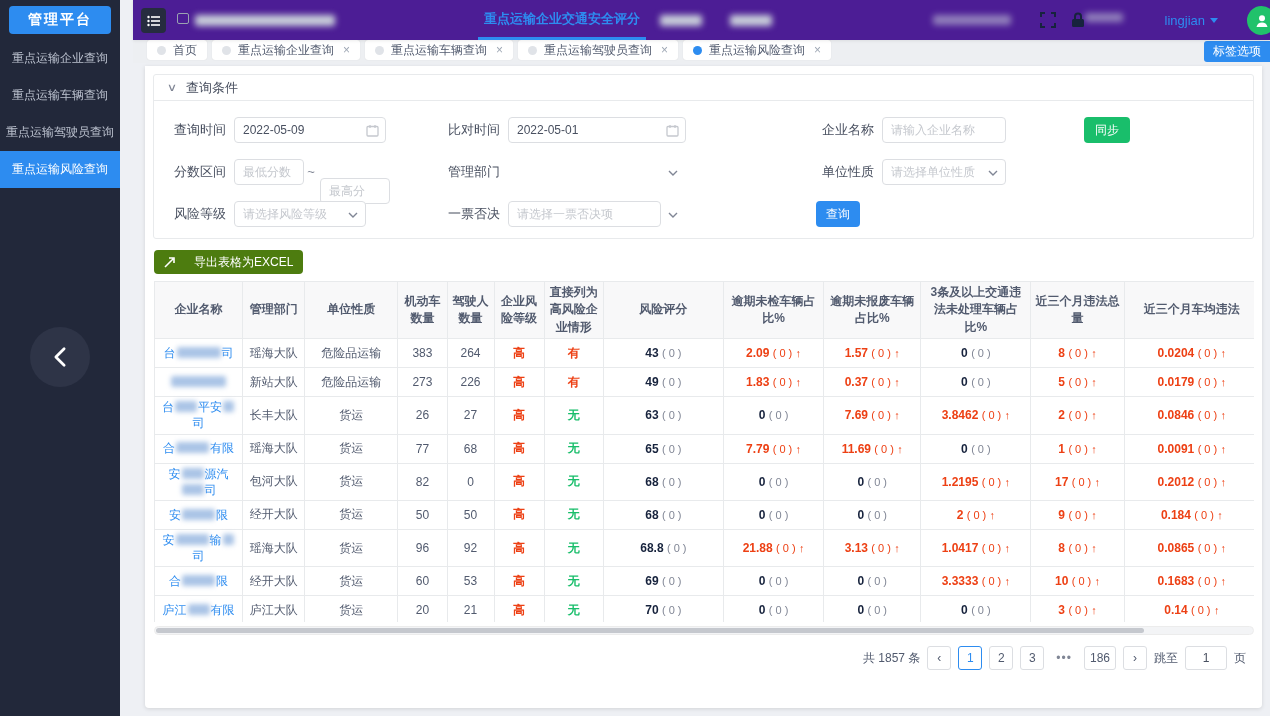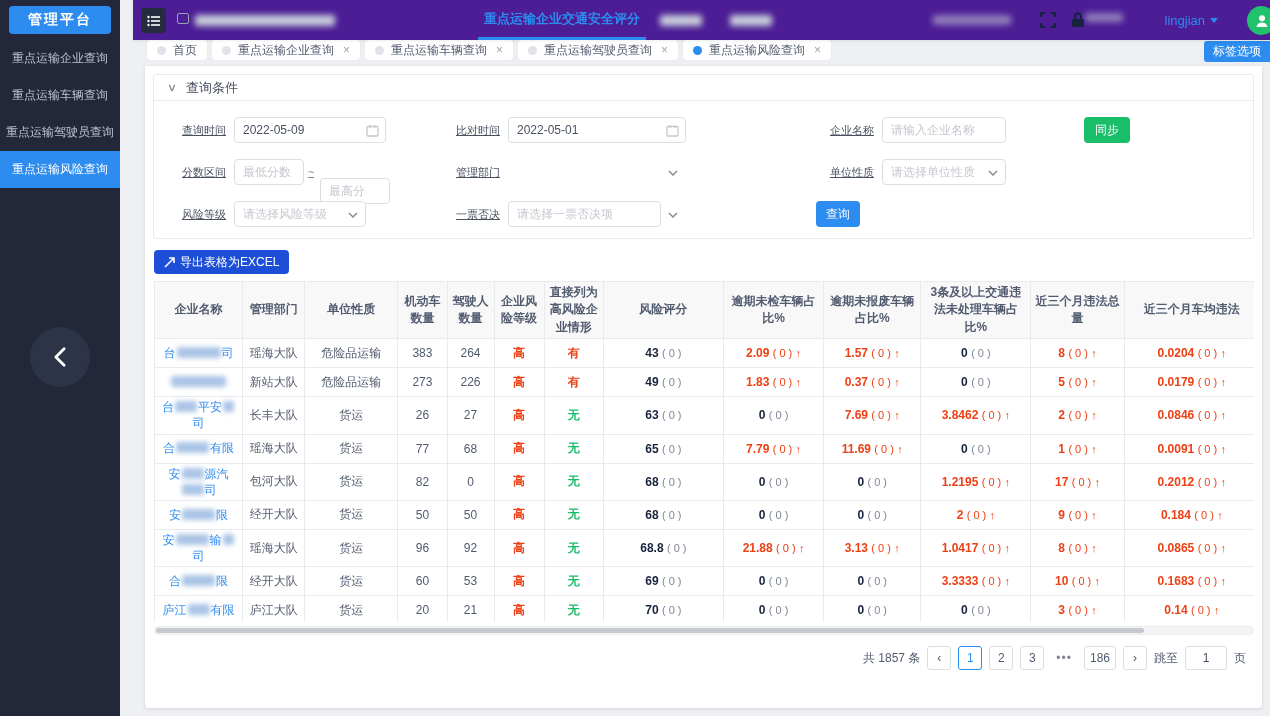--- a/index.html
+++ b/index.html
@@ -37,30 +37,30 @@
   .tag-options { position:absolute; right:0; top:1px; height:21px; background:#2d8cf0; color:#fff; font-size:12px; border:none; padding:0 9px; cursor:pointer; border-radius:3px 0 0 3px; }
 
   
   .content { position:absolute; left:133px; top:63px; width:1137px; height:653px; background:#eef0f4; }
   .panel { position:absolute; left:12px; top:3px; width:1117px; height:642px; background:#fff; border-radius:0 0 4px 4px; box-shadow:0 1px 4px rgba(0,0,0,.12); overflow:hidden; }
 
   .query-card { position:absolute; left:8px; top:8px; width:1101px; height:165px; border:1px solid #e8eaec; border-radius:3px; background:#fff; }
   .qc-head { height:26px; display:flex; align-items:center; padding-left:14px; border-bottom:1px solid #e8eaec; color:#495060; font-size:13px; cursor:pointer; }
   .qc-chevron { color:#808695; font-size:11px; margin-right:10px; transform:scaleX(1.3); }
   .qc-body { position:relative; width:100%; height:137px; }
-  .f-label { position:absolute; width:64px; text-align:right; font-size:11px; color:#495060; line-height:26px;text-decoration:underline; }
+  .f-label { position:absolute; width:64px; text-align:right; font-size:13px; color:#495060; line-height:26px; }
   .f-input { position:absolute; height:26px; border:1px solid #dcdee2; border-radius:4px; font-size:12px; color:#495060; padding:0 24px 0 8px; outline:none; font-family:inherit; background:#fff; }
   .f-input::placeholder { color:#c5c8ce; }
   .f-ico { position:absolute; pointer-events:none; }
   .row1 { top:16px; } .row2 { top:58px; } .row3 { top:100px; }
   .btn { border:none; border-radius:4px; color:#fff; font-size:12px; cursor:pointer; font-family:inherit; }
   .btn-sync { position:absolute; left:930px; top:16px; width:46px; height:26px; background:#19be6b; }
   .btn-query { position:absolute; left:662px; top:100px; width:44px; height:26px; background:#2d8cf0; }
 
-  .btn-export { position:absolute; left:9px; top:184px; height:24px; background:#1d4ed8; color:#fff; padding:0 10px; display:flex; align-items:center; gap:5px; }
+  .btn-export { position:absolute; left:9px; top:184px; height:24px; background:#4d7c0f; color:#fff; padding:0 10px; display:flex; align-items:center; gap:19px; }
 
   
   .tblwrap { position:absolute; left:9px; top:215px; width:1100px; height:341px; overflow:hidden; }
   table { border-collapse:collapse; table-layout:fixed; width:1106px; }
   th,td { border:1px solid #e8eaec; text-align:center; padding:2px 4px; font-size:12px; }
   thead th { background:#f8f8f9; color:#515a6e; font-weight:700; height:50px; line-height:1.45; }
   tbody td { height:29px; color:#515a6e; background:#fff; }
   td.cname { color:#2d8cf0; line-height:1.35; cursor:pointer; }
   .nblur { display:inline-block; height:11px; background:#aac4e6; filter:blur(2.5px); border-radius:2px; vertical-align:-1px; margin:0 1px; }
   .lv-high { color:#ed4014; font-weight:700; }

